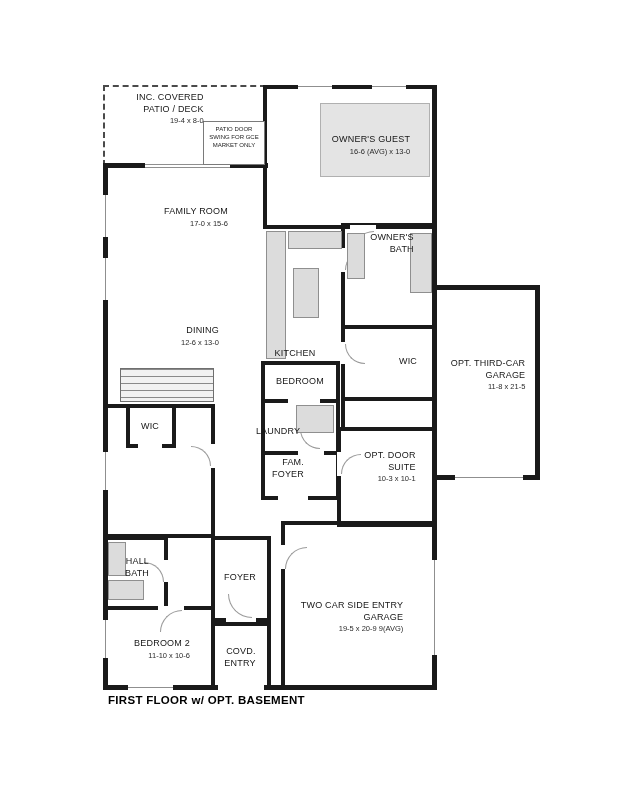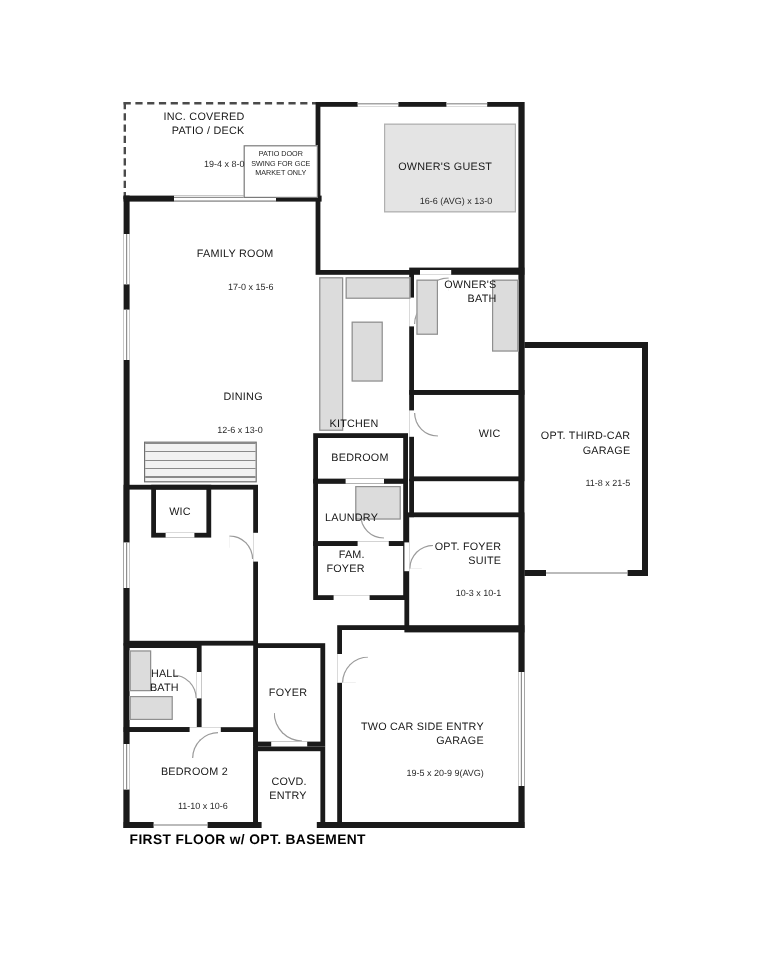--- a/index.html
+++ b/index.html
@@ -12,21 +12,21 @@
   .wline{position:absolute;background:#8f8f8f;}
   .fx{position:absolute;background:#dcdcdc;border:1px solid #8f8f8f;box-sizing:border-box;}
   .stairs{position:absolute;border:1px solid #6f6f6f;box-sizing:border-box;
           background:repeating-linear-gradient(180deg,#8a8a8a 0 1px,#f2f2f2 1px 7px);}
   .arc{position:absolute;box-sizing:border-box;}
   .arc-tl{border-top:1px solid #9a9a9a;border-left:1px solid #9a9a9a;border-top-left-radius:100%;}
   .arc-tr{border-top:1px solid #9a9a9a;border-right:1px solid #9a9a9a;border-top-right-radius:100%;}
   .arc-bl{border-bottom:1px solid #9a9a9a;border-left:1px solid #9a9a9a;border-bottom-left-radius:100%;}
   .lbl{position:absolute;transform:translateX(-50%);text-align:right;color:#161616;}
   .nm{font-size:9px;font-weight:400;letter-spacing:.2px;line-height:1.3;white-space:pre-line;}
-  .dm{font-size:7.5px;font-weight:400;color:#2a2a2a;margin-top:17px;}
+  .dm{font-size:7.5px;font-weight:400;color:#2a2a2a;margin-top:1px;}
   .note{position:absolute;border:1px solid #7a7a7a;background:#fff;color:#222;
         font-size:6px;line-height:1.35;text-align:center;white-space:pre-line;
         padding:3px 1px;box-sizing:border-box;}
   .title{position:absolute;left:108px;top:694px;font-size:11.5px;font-weight:700;
          letter-spacing:.3px;color:#000;}
 </style>
 </head>
 <body>
 
 <div id="plan">
@@ -150,32 +150,32 @@
     <div class="nm">WIC</div>
   </div>
   <div class="lbl" style="left:488px;top:358px">
     <div class="nm">OPT. THIRD-CAR
 GARAGE</div>
     <div class="dm">11-8 x 21-5</div>
   </div>
   <div class="lbl" style="left:300px;top:376px">
     <div class="nm">BEDROOM</div>
   </div>
-  <div class="lbl" style="left:293px;top:426px">
+  <div class="lbl" style="left:278px;top:426px">
     <div class="nm">LAUNDRY</div>
   </div>
   <div class="lbl" style="left:150px;top:421px">
     <div class="nm">WIC</div>
   </div>
   <div class="lbl" style="left:288px;top:457px">
     <div class="nm">FAM.
 FOYER</div>
   </div>
   <div class="lbl" style="left:390px;top:450px">
-    <div class="nm">OPT. FOYER
+    <div class="nm">OPT. DOOR
 SUITE</div>
     <div class="dm">10-3 x 10-1</div>
   </div>
   <div class="lbl" style="left:137px;top:556px">
     <div class="nm">HALL
 BATH</div>
   </div>
   <div class="lbl" style="left:240px;top:572px">
     <div class="nm">FOYER</div>
   </div>

